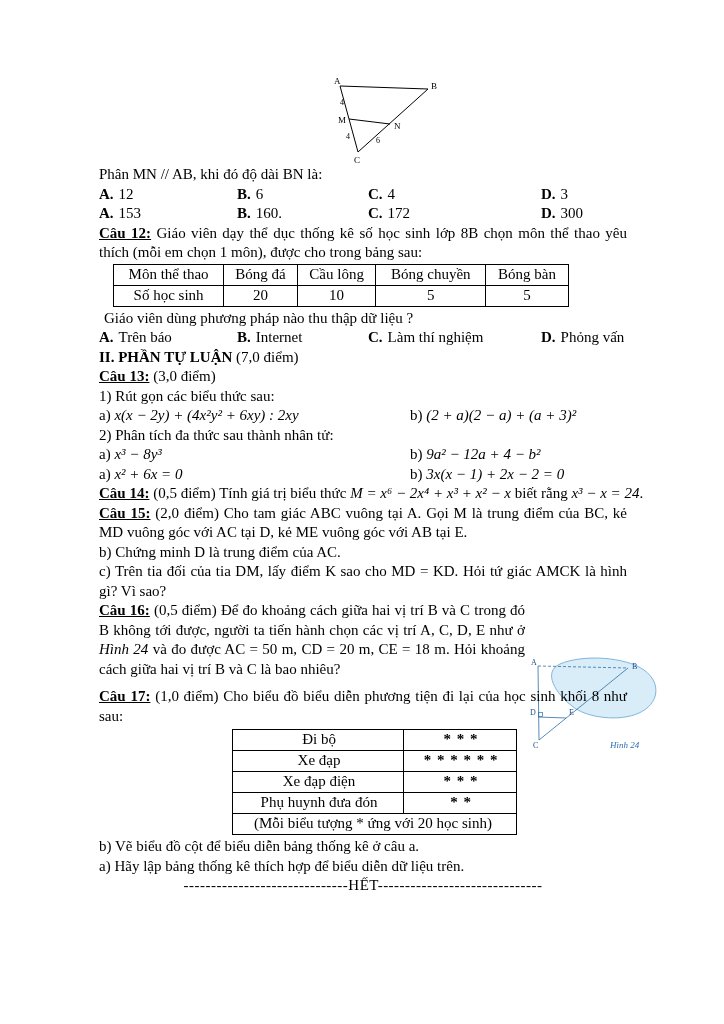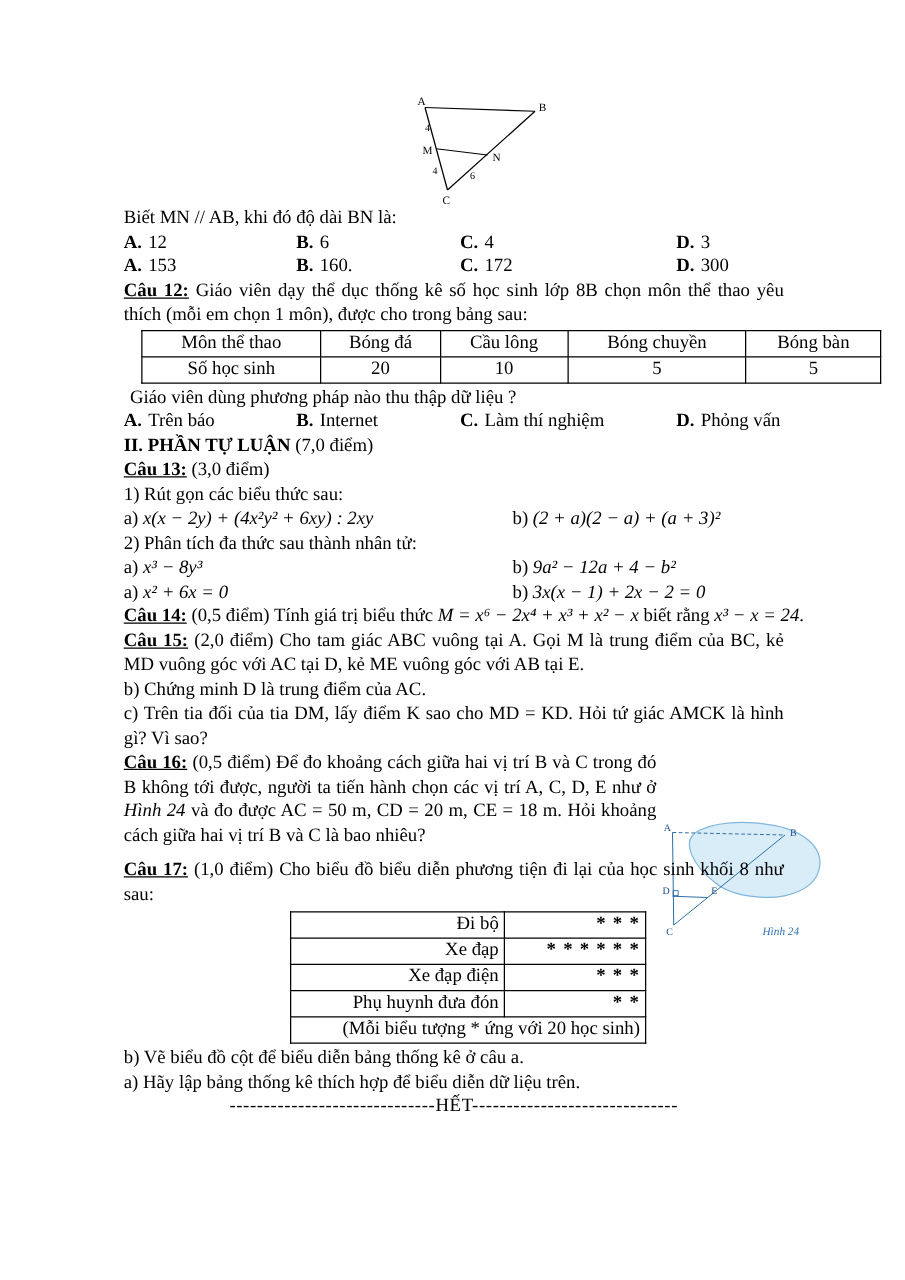--- a/index.html
+++ b/index.html
@@ -26,25 +26,25 @@
   .opt  { display:block; }
   .opt b { margin-right:5px; }
   .w1 { width:138px; } .w2 { width:131px; } .w3 { width:173px; } .w4 { flex:1; }
   .row2 { display:flex; }
   .col-a { width:311px; } .col-b { flex:1; }
   .tag { font-style:normal; }
 
   table { border-collapse:collapse; }
   td { border:1px solid #000; height:20px; padding:0 4px; font-size:15px; }
 
-  .sport-table { margin:1px 0 2px 14px; width:592px; }
+  .sport-table { margin:1px 0 2px 14px; width:456px; }
   .sport-table td { text-align:center; }
 
   .transport-table { margin:3px 0 2px 133px; width:285px; }
-  .transport-table td { text-align:right; padding-left:6px;margin-left:28px; }
+  .transport-table td { text-align:center; padding-left:6px;margin-left:28px; }
   .transport-table .stars { font-weight:bold; letter-spacing:1px; }
   .transport-table .note-cell { padding-left:1px; }
   .t-col1 { width:160px; }
 
   .q16para { width:426px; text-align:justify; }
   .q17para { margin-top:8px; }
   .q12q { padding-left:5px; }
   .footer { text-align:center; letter-spacing:0.5px; }
 
   .fig-triangle { position:absolute; left:328px; top:76px; }
@@ -85,21 +85,21 @@
     <text x="3" y="11">A</text>
     <text x="104" y="15">B</text>
     <text x="2" y="61">D</text>
     <text x="41" y="61">E</text>
     <text x="5" y="94">C</text>
     <text class="cap" x="82" y="94">Hình 24</text>
   </svg>
 
   <div class="content">
 
-    <p>Biết MN // AB, khi đó độ dài BN là:</p>
+    <p>Phân MN // AB, khi đó độ dài BN là:</p>
     <div class="opts">
       <span class="opt w1"><b>A.</b><span>12</span></span>
       <span class="opt w2"><b>B.</b><span>6</span></span>
       <span class="opt w3"><b>C.</b><span>4</span></span>
       <span class="opt w4"><b>D.</b><span>3</span></span>
     </div>
 
     <div class="opts">
       <span class="opt w1"><b>A.</b><span>153</span></span>
       <span class="opt w2"><b>B.</b><span>160.</span></span>

